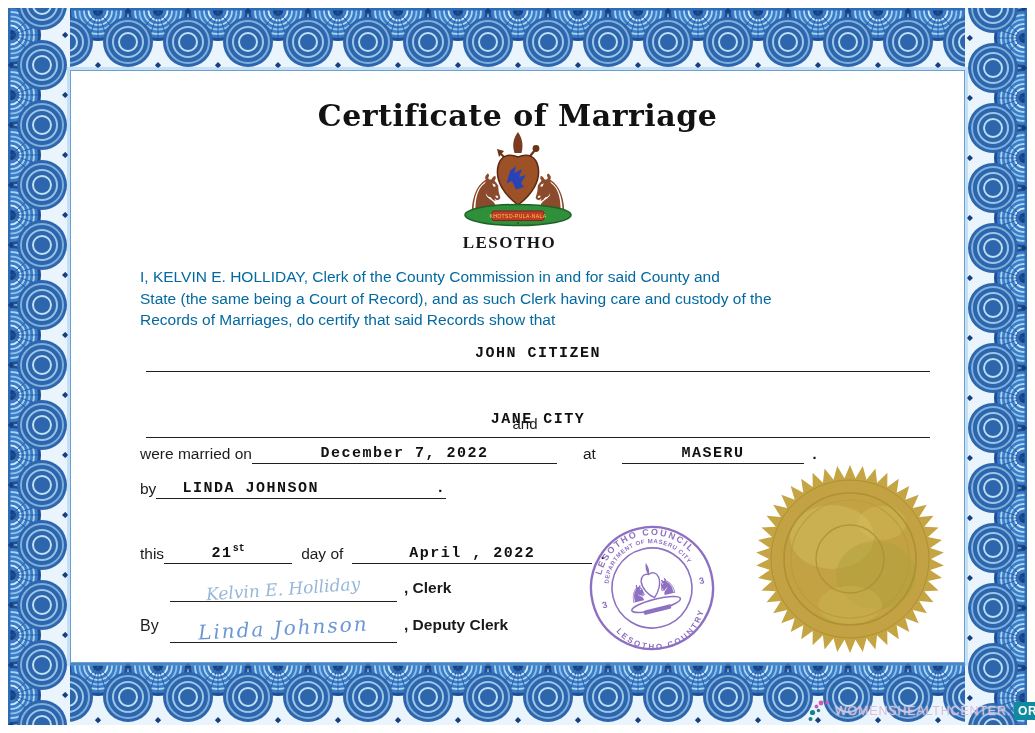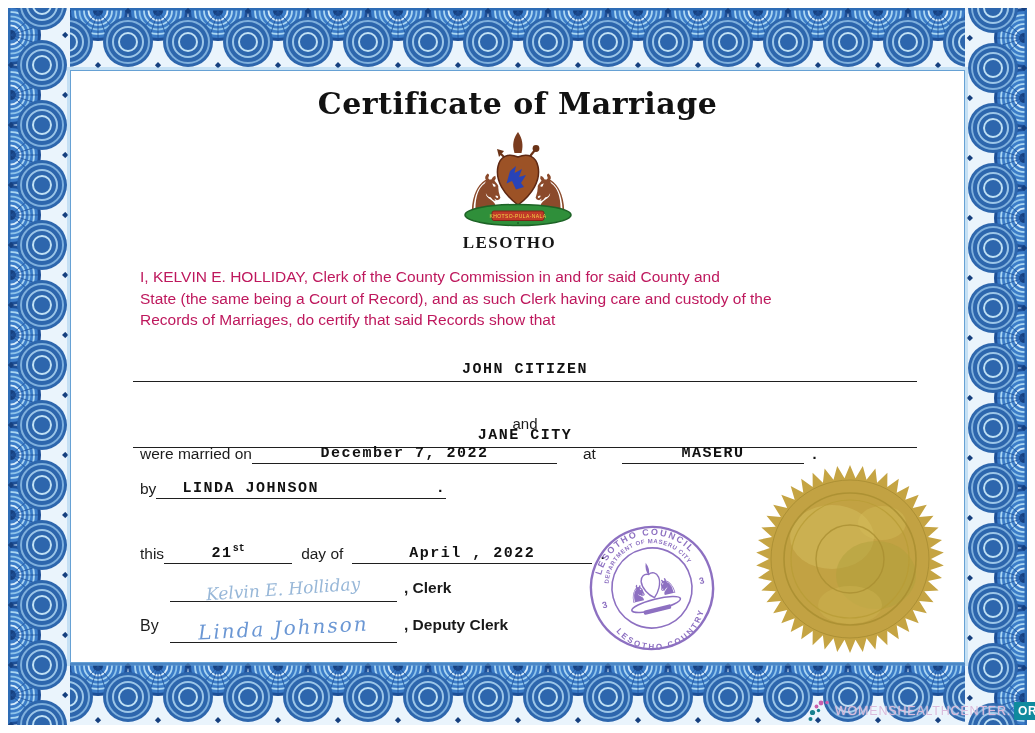--- a/index.html
+++ b/index.html
@@ -14,30 +14,30 @@
   #bs-right  { left:965px; top:8px;   width:62px;   height:717px; }
   .border-strip-inner { position:absolute; left:0; top:0; width:1019px; height:62px; }
   #bs-left  .border-strip-inner { width:717px; transform-origin:0 0; transform:rotate(-90deg) translateX(-717px); }
   #bs-right .border-strip-inner { width:717px; transform-origin:0 0; transform:rotate(90deg) translateY(-62px); }
 
   #inner-frame { position:absolute; left:70px; top:70px; width:893px; height:591px;
                  border:1.5px solid #66a1d4; box-shadow:0 0 0 3px rgba(130,185,228,.35); }
 
   
   .abs { position:absolute; }
-  #title { left:0; right:0; top:86px; text-align:center;
+  #title { left:0; right:0; top:98px; text-align:center;
            font-family:"DejaVu Serif", serif; font-weight:700; font-size:30px; color:#121212; letter-spacing:.5px; }
   #arms { left:50%; top:130px; transform:translateX(-50%); }
   #country { left:0; right:16px; top:233px; text-align:center;
              font-family:"Liberation Serif", serif; font-weight:700; font-size:17px; letter-spacing:1.5px; color:#161616; }
-  .bodytxt { font-size:15.5px; color:#be185d; line-height:21.5px; }
+  .bodytxt { font-size:15.5px; color:#0369a1; line-height:21.5px; }
   #intro { left:140px; top:266px; width:700px; }
 
-  .fullline { position:absolute; left:133px; width:784px; border-bottom:1.5px solid #1f1f1f;
-              text-align:center; padding-bottom:3px;margin-top:16px; }
+  .fullline { position:absolute; left:146px; width:784px; border-bottom:1.5px solid #1f1f1f;
+              text-align:center; padding-bottom:9px; }
   .mono { font-family:"Liberation Mono","DejaVu Sans Mono",monospace; font-weight:700;
           letter-spacing:1.5px; font-size:15px; color:#111; }
   .mono sup { font-size:10px; letter-spacing:0; }
   #and-line { left:133px; width:784px; top:380px; text-align:center; font-size:15px; color:#1c1c1c;margin-top:35px; }
 
   .row { position:absolute; display:flex; align-items:flex-end; font-size:15.5px; color:#1c1c1c; }
   .uline { border-bottom:1.5px solid #1f1f1f; display:flex; justify-content:center;
            align-items:flex-end; padding-bottom:1px; box-sizing:border-box; }
   .lbl { padding-bottom:1px; }
   #row-married { left:140px; top:443px; height:21px; }

